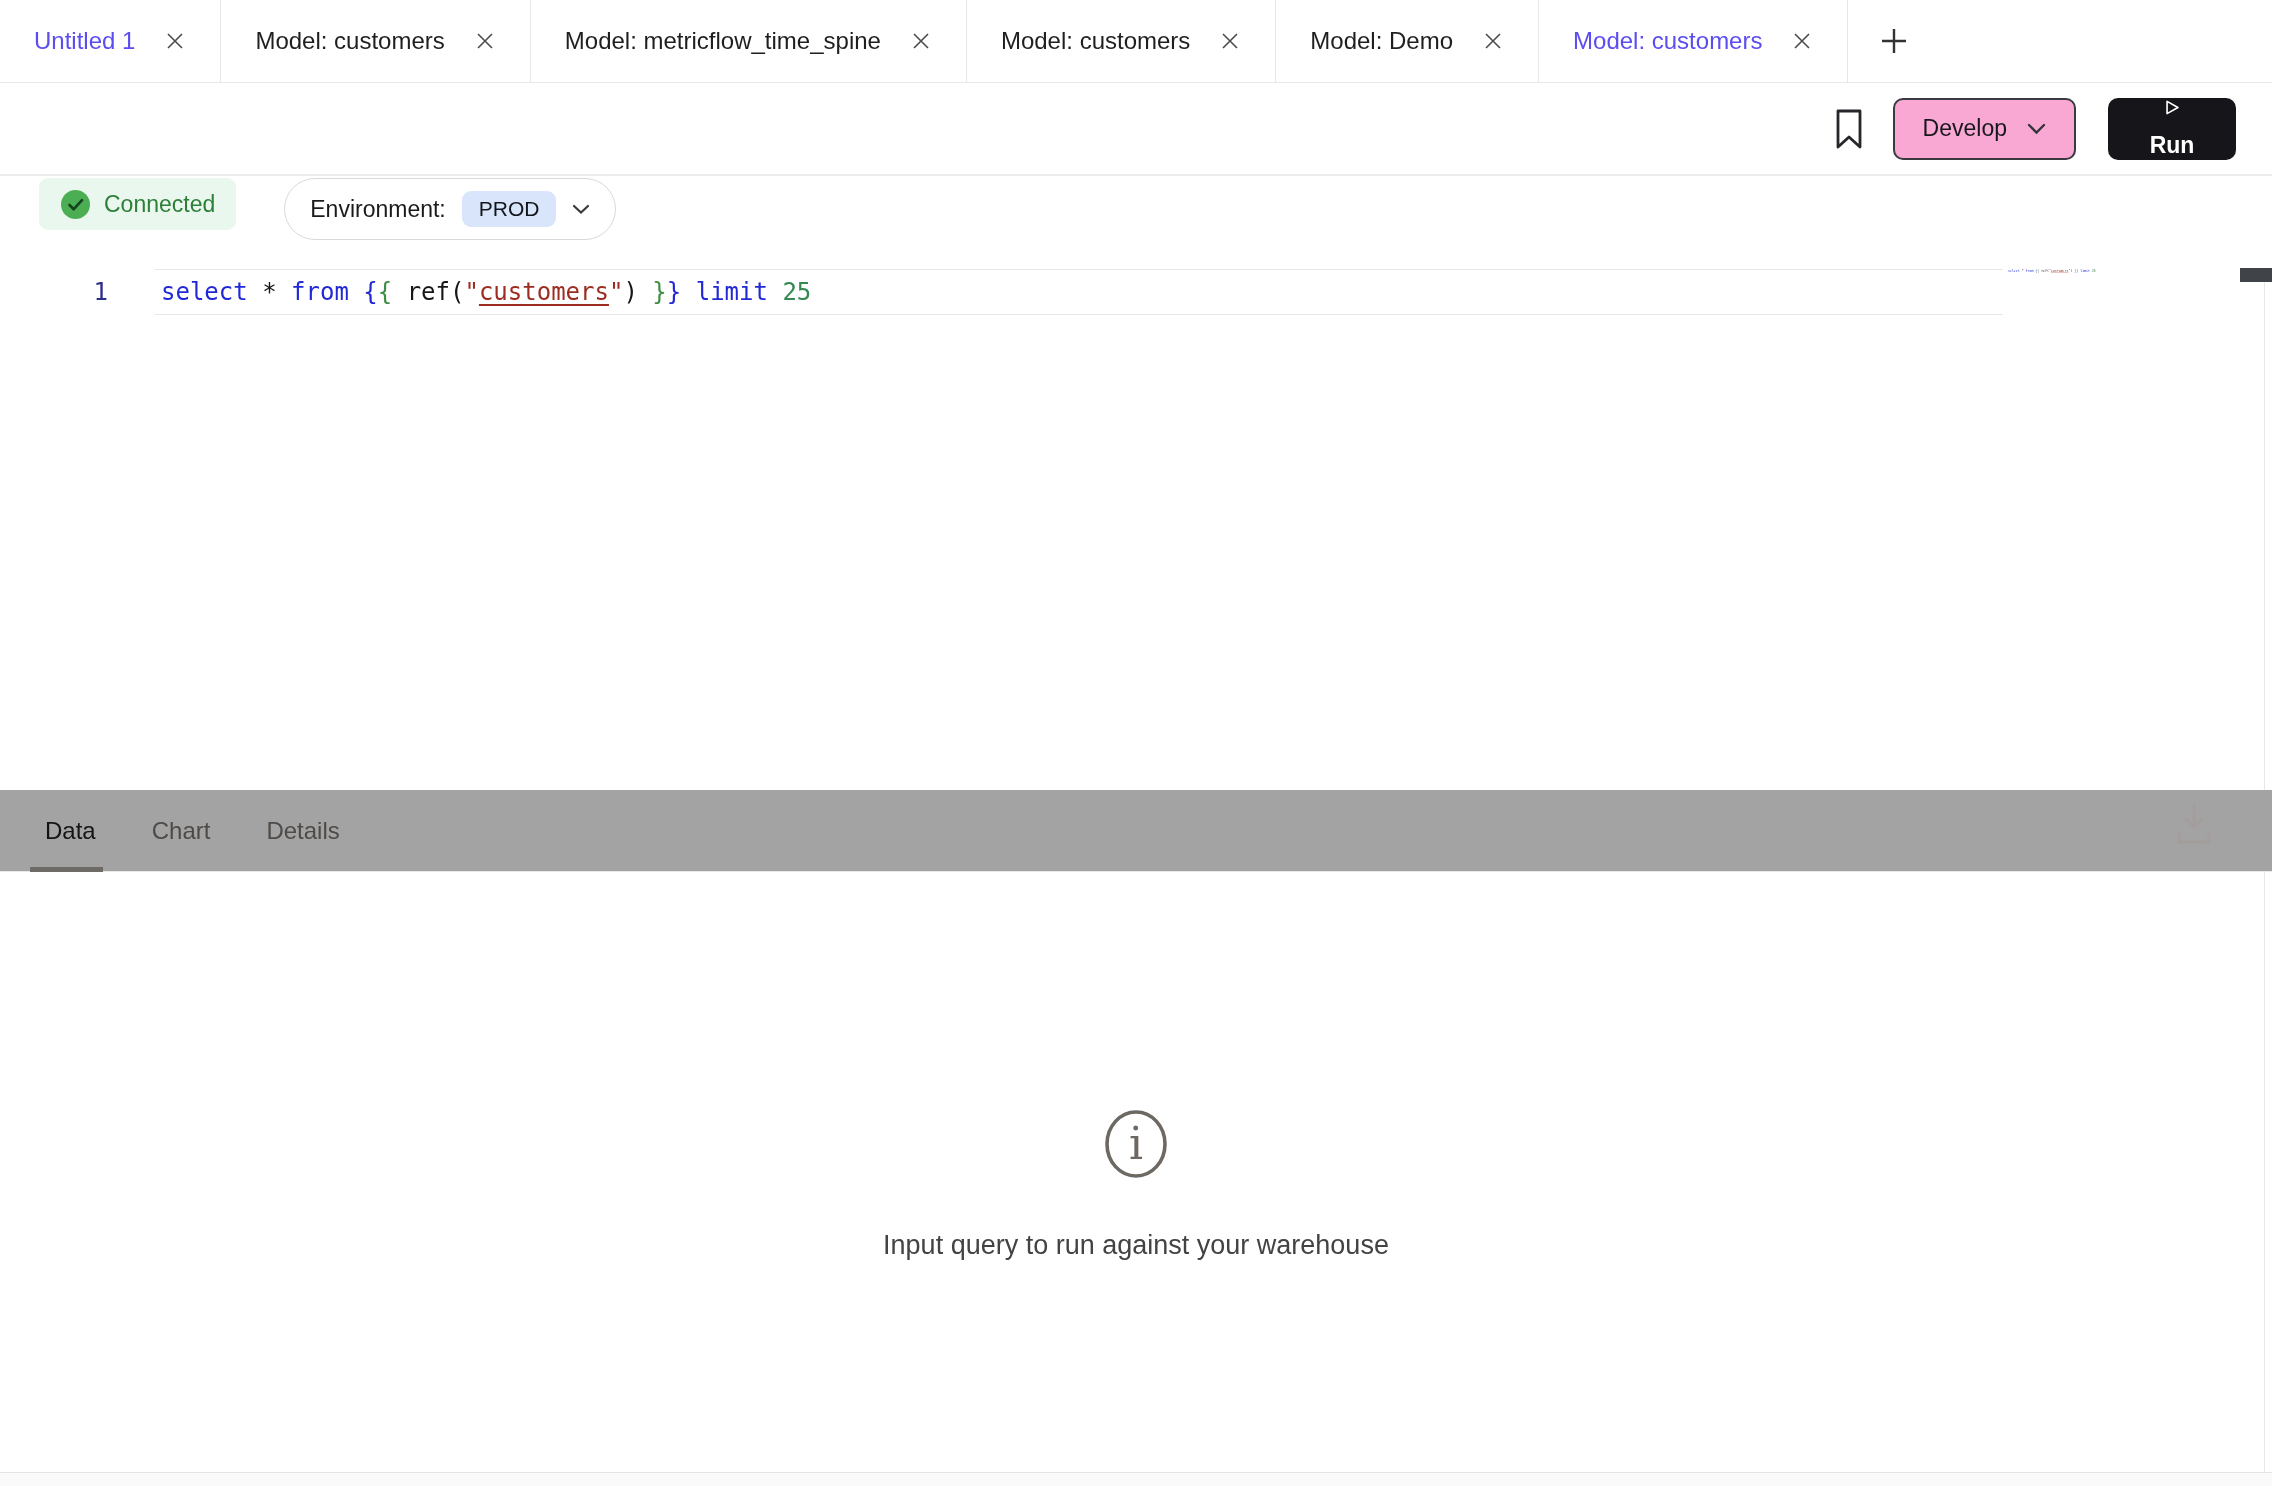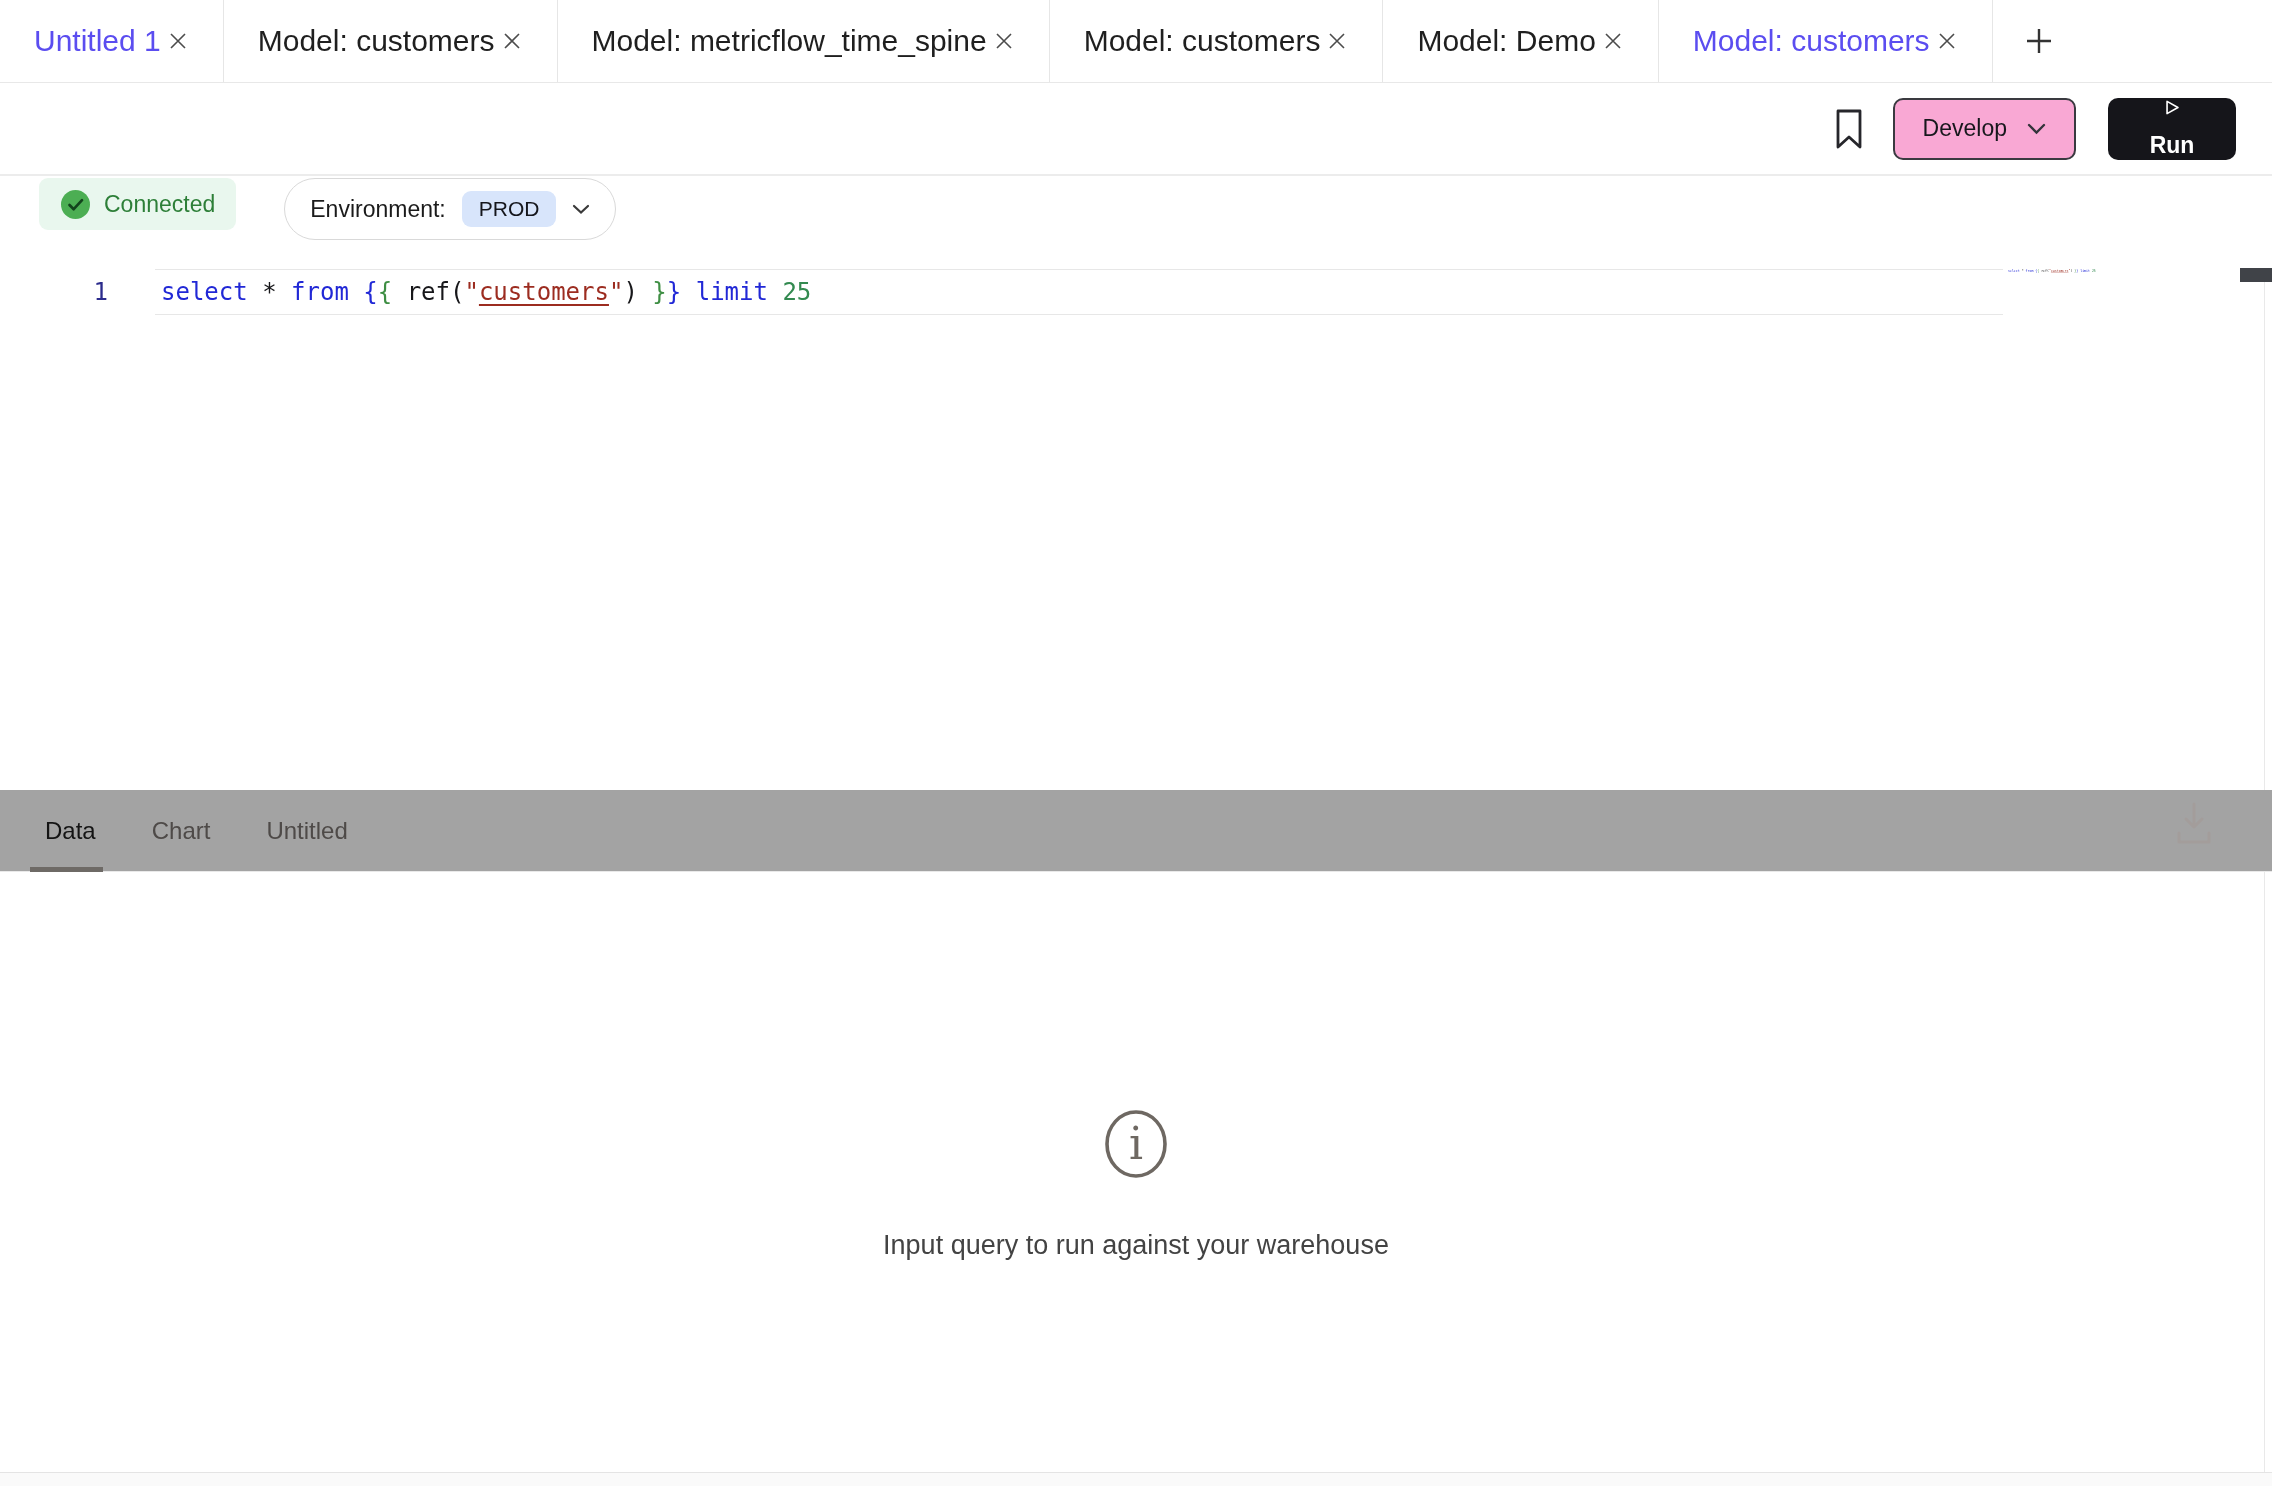--- a/index.html
+++ b/index.html
@@ -2,22 +2,22 @@
 <html><head>
 <meta charset="utf-8">
 <style>
   html,body{margin:0;padding:0;background:#fff;}
   .screen{position:relative;width:2272px;height:1486px;background:#fff;overflow:hidden;
           font-family:"Liberation Sans",sans-serif;color:#1c1c1c;}
 
   
   .tab-bar{position:absolute;top:0;left:0;width:2272px;height:82px;display:flex;align-items:stretch;
            border-bottom:1px solid #e8e8e8;background:#fff;}
-  .tab{display:flex;align-items:center;gap:6px;padding:0 34px;border-right:1px solid #e6e6e6;
-       font-size:30px;color:#1f1f1f;cursor:pointer;background:#fff;}
+  .tab{display:flex;align-items:center;gap:29px;padding:0 34px;border-right:1px solid #e6e6e6;
+       font-size:24px;color:#1f1f1f;cursor:pointer;background:#fff;}
   .tab.active .tab-label{color:#5b4df0;}
   .tab-label{white-space:nowrap;}
   .x-icon{display:block;}
   .tab-add{display:flex;align-items:center;justify-content:center;width:92px;cursor:pointer;}
 
   
   .toolbar{position:absolute;top:83px;left:0;width:2272px;height:93px;display:flex;align-items:center;
            justify-content:flex-end;padding-right:36px;box-sizing:border-box;border-bottom:2px solid #ececec;background:#fff;}
   .bookmark-btn{display:flex;align-items:center;justify-content:center;margin-right:28px;cursor:pointer;}
   .develop-btn{display:flex;align-items:center;gap:20px;height:62px;padding:0 28px;border:2px solid #3a3a40;
@@ -172,21 +172,21 @@
   <div class="scroll-thumb"></div>
 
   <div class="results-tabbar">
     <div class="rtab active">
       <span>Data</span>
     </div>
     <div class="rtab">
       <span>Chart</span>
     </div>
     <div class="rtab">
-      <span>Untitled</span>
+      <span>Details</span>
     </div>
   </div>
   <div class="download-btn">
     <svg width="40" height="48" viewBox="0 0 40 48">
         <path d="M20 5 v22 M12 20 l8 8 8 -8 M5 34 v9 h30 v-9" fill="none" stroke="#a39d9b" stroke-width="3" stroke-linecap="round" stroke-linejoin="round"></path>
       </svg>
   </div>
 
   <div class="empty-state">
     <svg width="68" height="72" viewBox="0 0 68 72">

